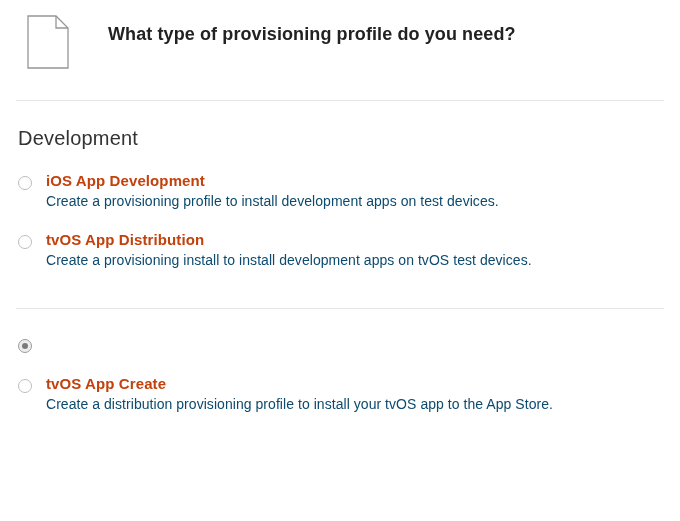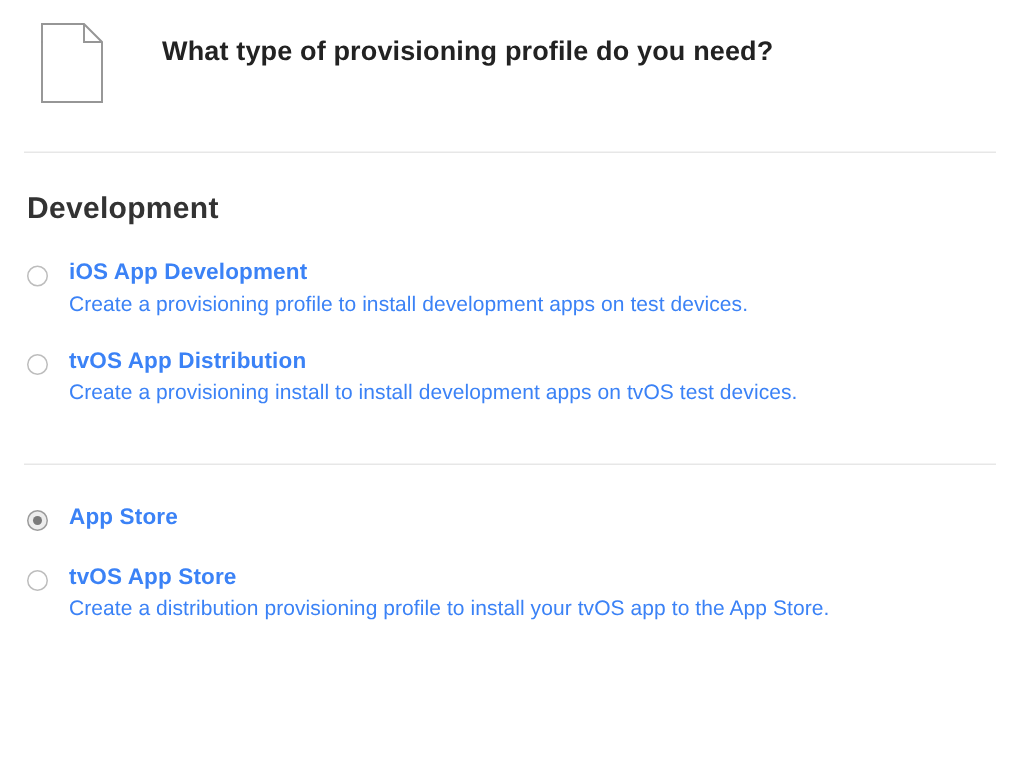--- a/index.html
+++ b/index.html
@@ -28,21 +28,21 @@
     .hr-light {
       border: none;
       border-top: 1px solid #e7e7e7;
       margin: 0 16px;
     }
     .section {
       padding: 26px 18px 0 18px;
     }
     .section-title {
       font-size: 20px;
-      font-weight: 700;
+      font-weight: 400;
       color: #333;
       margin-bottom: 22px;
       letter-spacing: 0.2px;
     }
     .options {
       padding-bottom: 18px;
     }
     .option {
       display: flex;
       align-items: flex-start;
@@ -73,27 +73,27 @@
       height: 6px;
       border-radius: 50%;
       background: #7a7a7a;
     }
     .opt-text {
       cursor: pointer;
     }
     .opt-label {
       font-size: 15px;
       font-weight: 700;
-      color: #3b82f6;
+      color: #c2410c;
       letter-spacing: 0.1px;
     }
     .opt-desc {
       font-size: 14px;
       font-weight: 400;
-      color: #3b82f6;
+      color: #0c4a6e;
       margin-top: 4px;
       letter-spacing: 0.05px;
     }
   </style>
 </head>
 <body>
 
 <div class="header">
   <span class="doc-icon">
     <svg width="44" height="56" viewBox="0 0 44 56">
@@ -126,24 +126,23 @@
   </div>
 </div>
 
 <hr class="hr-light">
 
 <div class="section">
   <div class="options">
     <div class="option">
       <div class="radio selected"></div>
       <div class="opt-text">
-        <div class="opt-label">App Store</div>
       </div>
     </div>
     <div class="option">
       <div class="radio"></div>
       <div class="opt-text">
-        <div class="opt-label">tvOS App Store</div>
+        <div class="opt-label">tvOS App Create</div>
         <div class="opt-desc">Create a distribution provisioning profile to install your tvOS app to the App Store.</div>
       </div>
     </div>
   </div>
 </div>
 
 </body></html>

